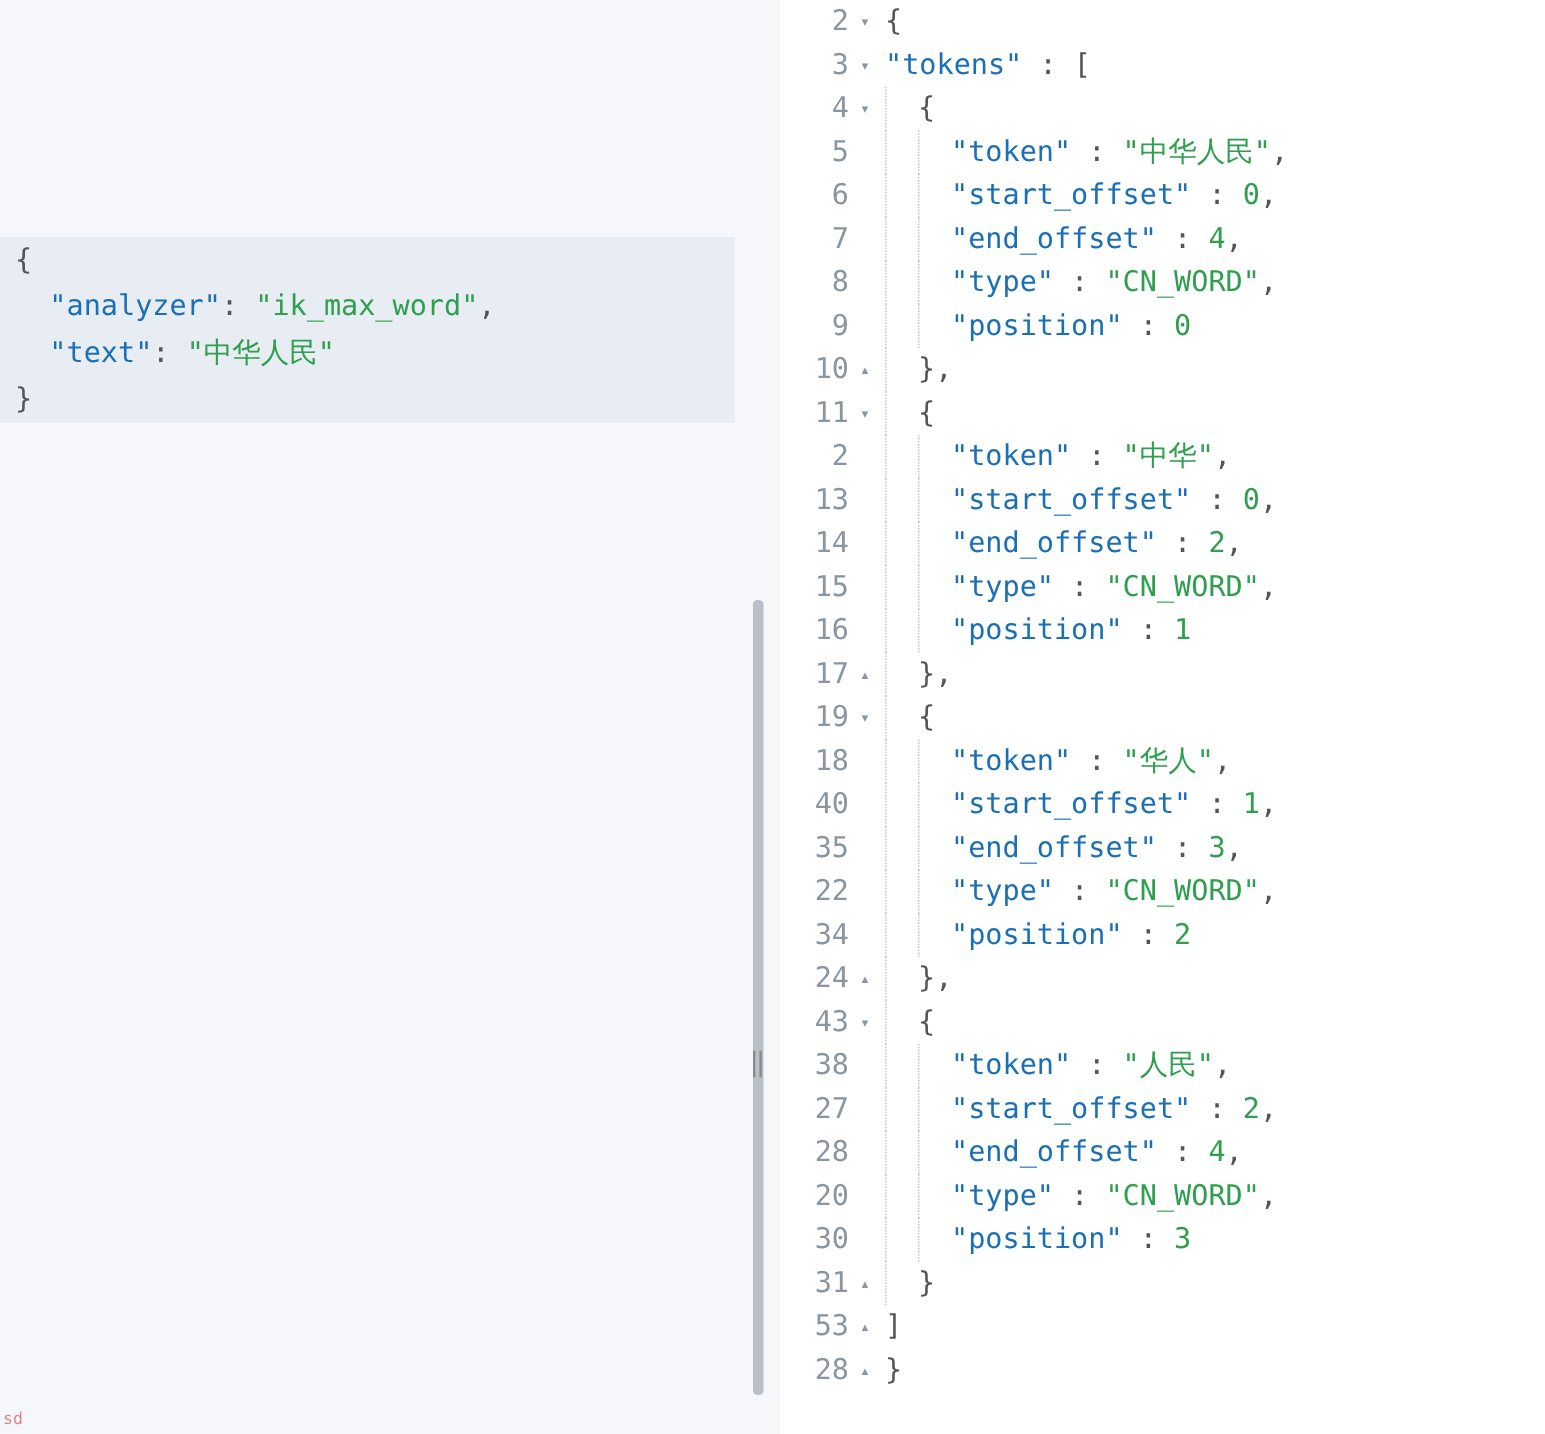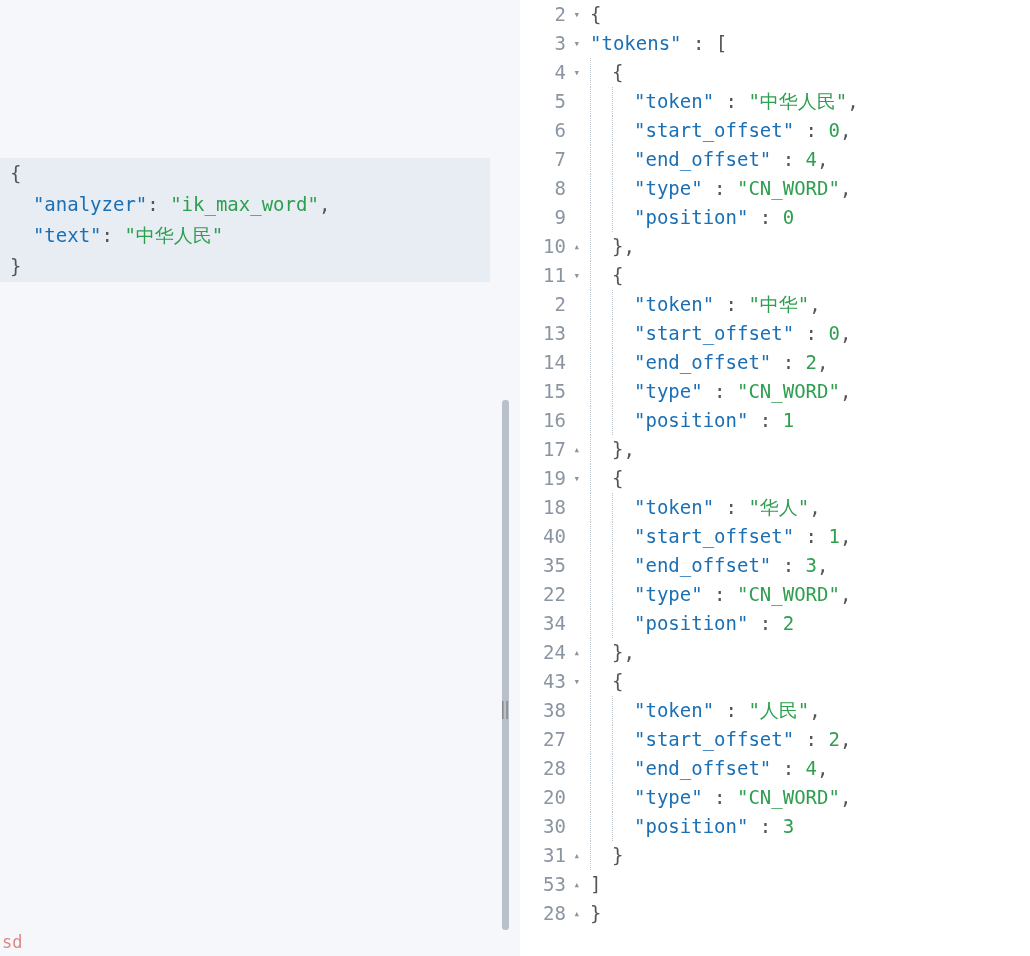--- a/index.html
+++ b/index.html
@@ -111,21 +111,21 @@
   align-items: center;
   height: 31px;
 }
 .play-icon svg, .wrench-icon svg {
   display: block;
 }
 .sd {
   position: absolute;
   bottom: 4px;
   left: 2px;
-  font-size: 17px;
+  font-size: 11px;
   color: #d88;
 }
 </style>
 </head>
 <body>
 
 <div class="left-pane">
   <div class="req-block">
     <div class="req-line"><span class="punc">{</span></div>
     <div class="req-line">  <span class="key">"analyzer"</span><span class="punc">: </span><span class="str">"ik_max_word"</span><span class="punc">,</span></div>

